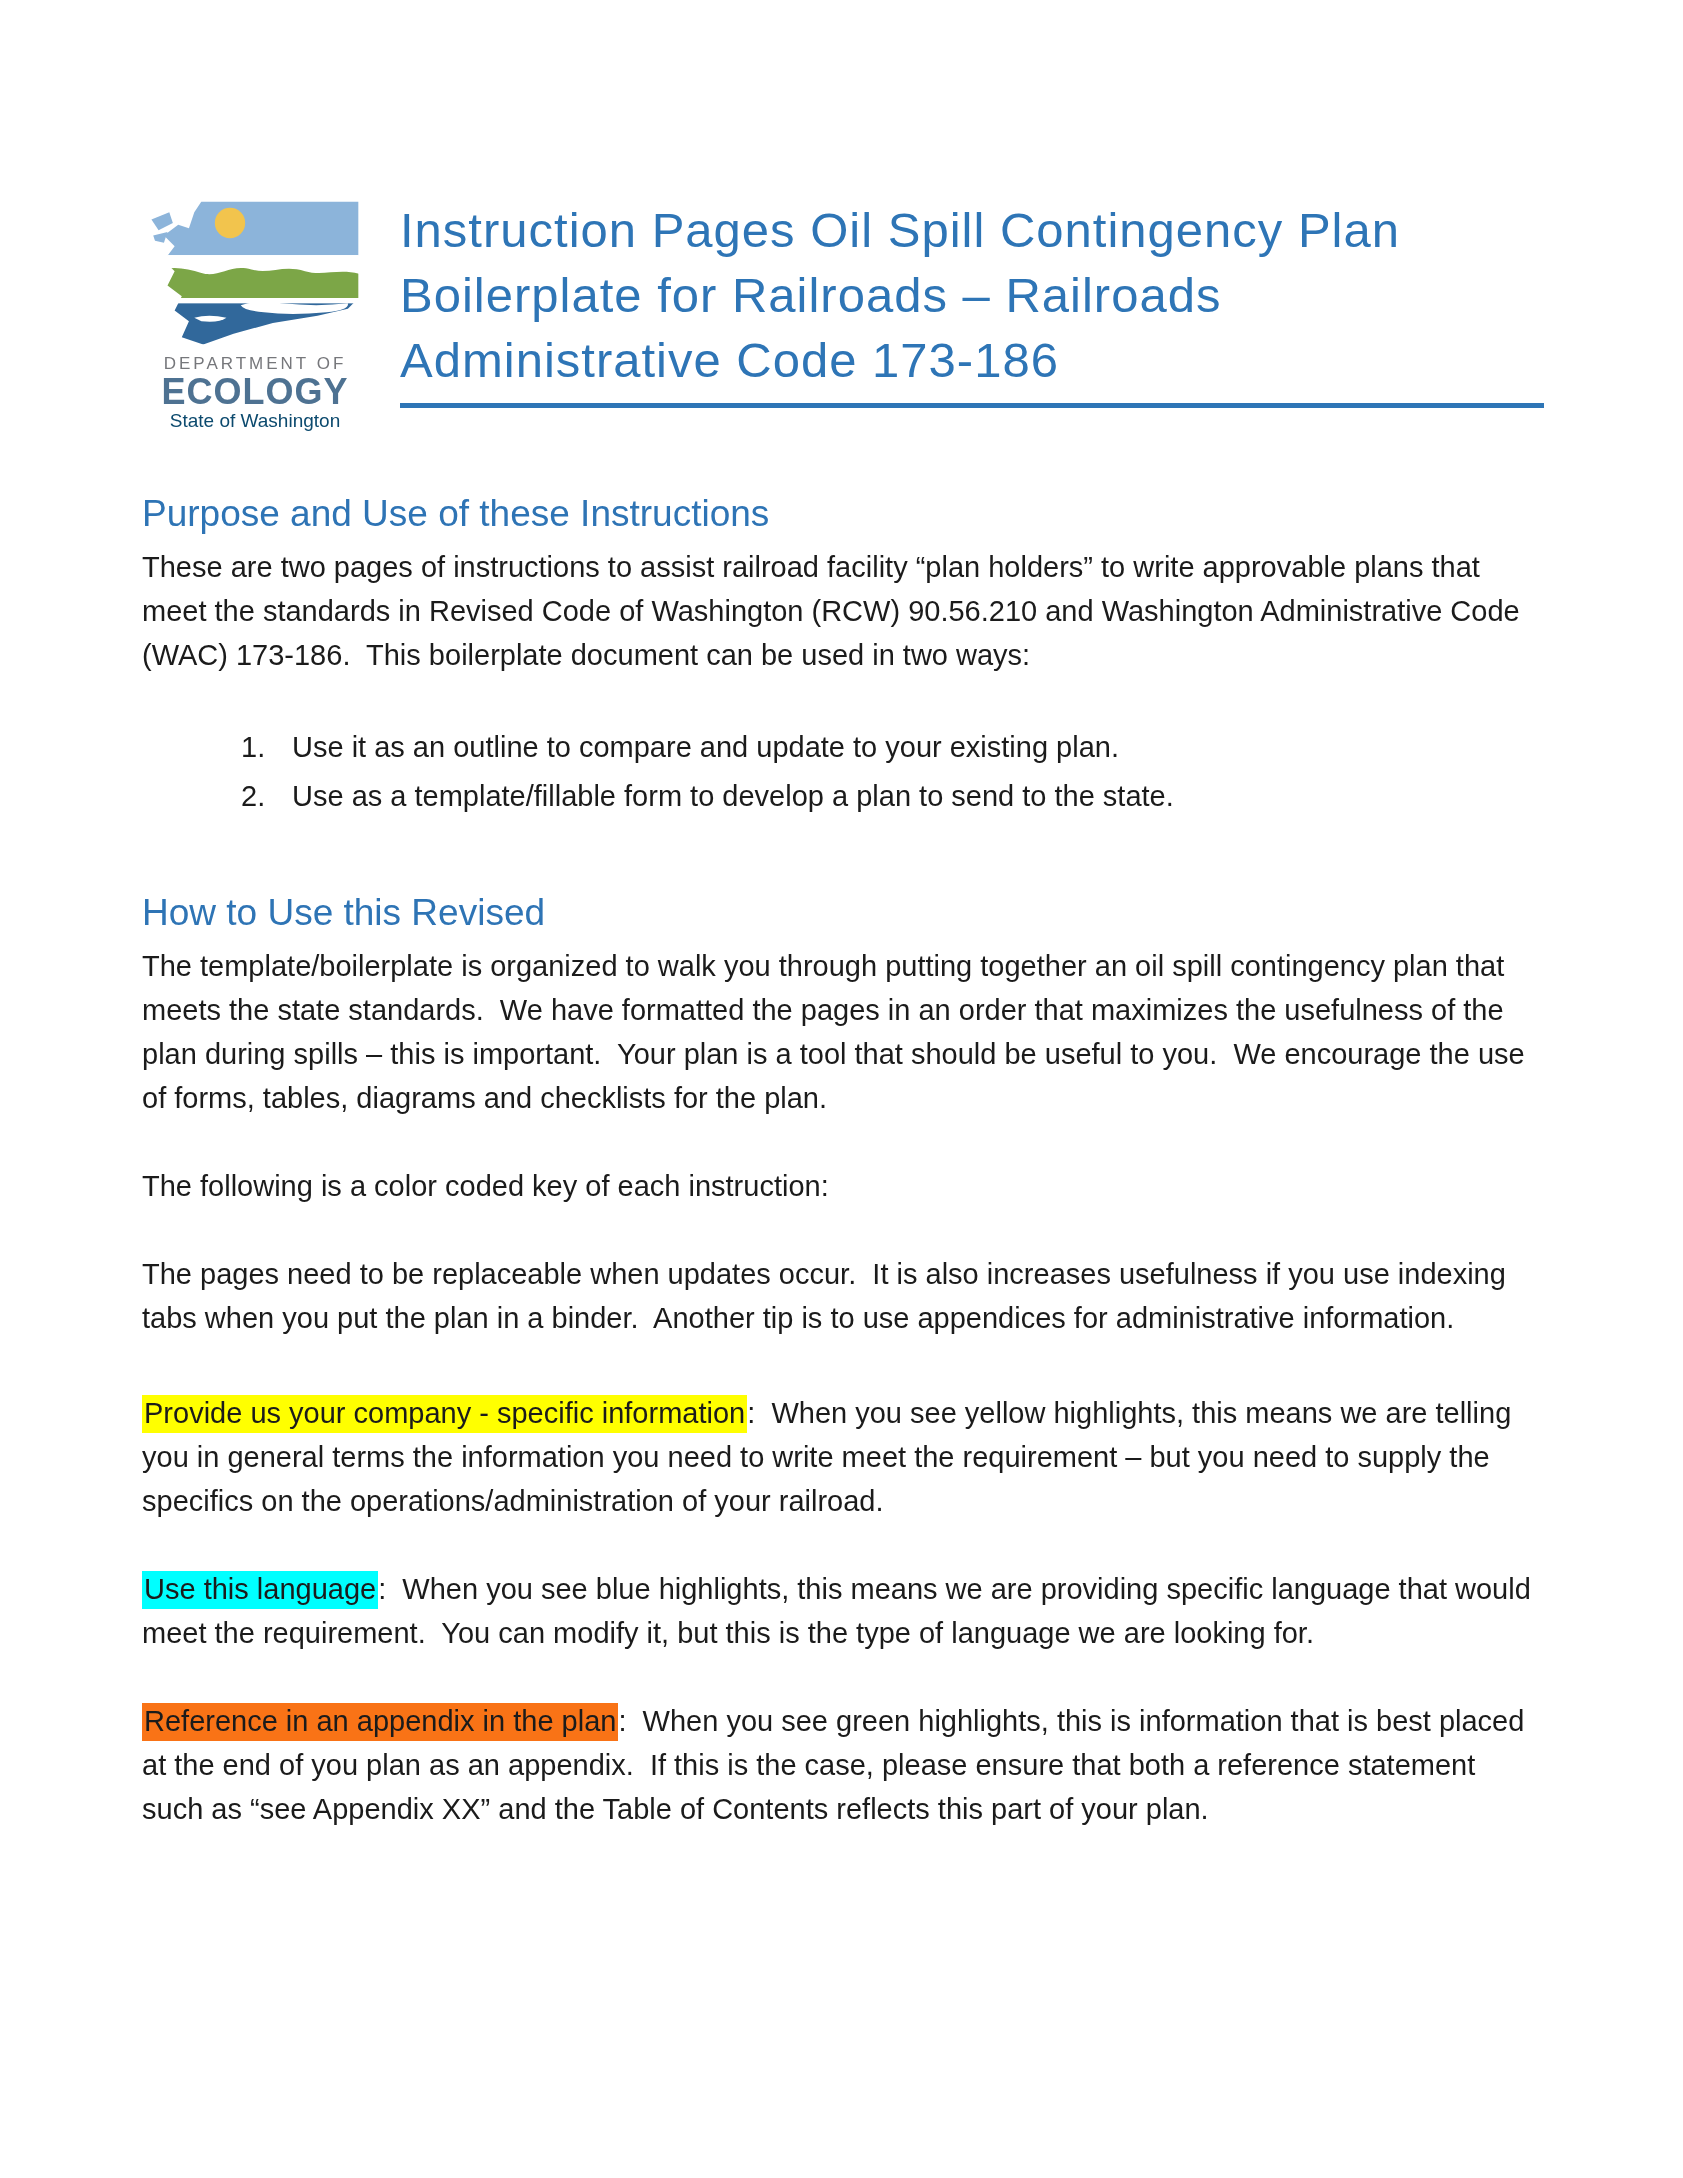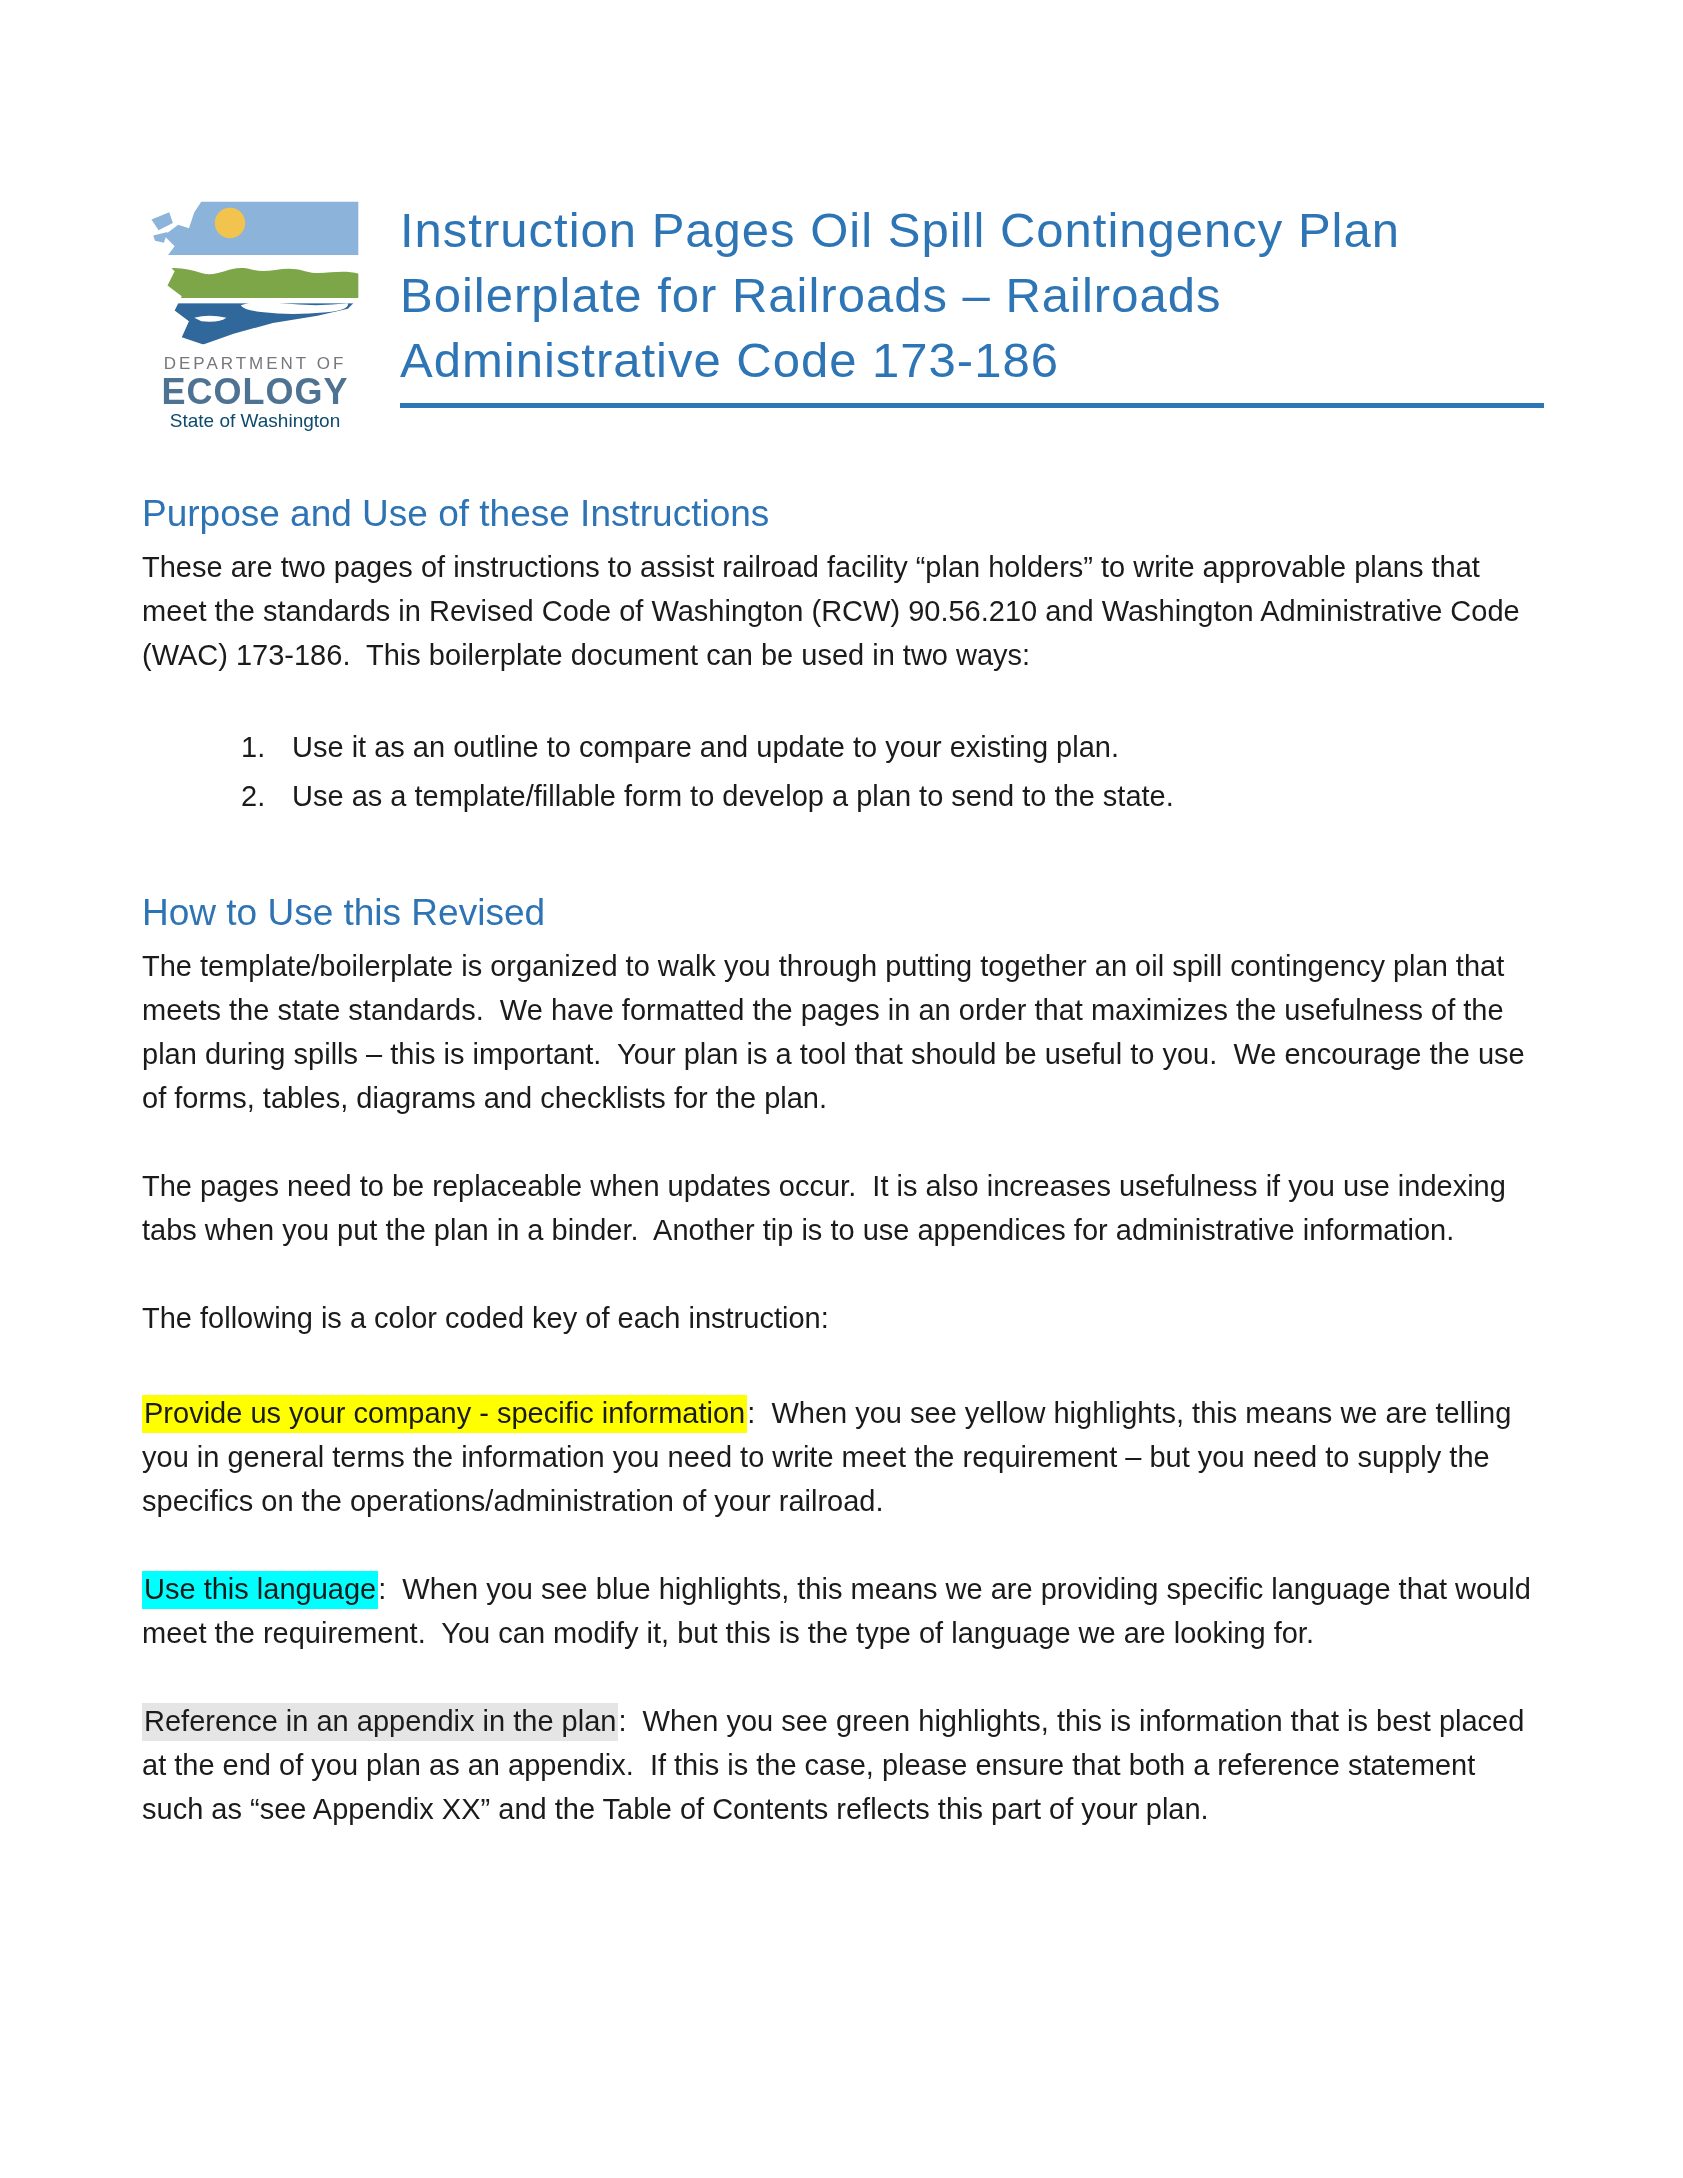--- a/index.html
+++ b/index.html
@@ -83,21 +83,21 @@
     font-size: 29px;
     line-height: 49px;
   }
   .numlist .num { width: 51px; flex: 0 0 51px; }
   .hl {
     font-weight: normal;
     padding: 2px 2px 4px 2px;
   }
   .hl-yellow { background: #ffff00; }
   .hl-cyan   { background: #00ffff; margin-top: 32px; }
-  .hl-green  { background: #e5e5e5; }
+  .hl-green  { background: #f97316; }
 </style>
 </head>
 <body>
 
 <div class="page">
 
   <div class="header">
 
     <div class="logo">
       <svg width="220" height="150" viewBox="0 0 120 84">
@@ -145,23 +145,23 @@
     <div class="li">
       <span class="num" data-bind="purpose.list.1.number">2.</span>
       <span data-bind="purpose.list.1.text">Use as a template/fillable form to develop a plan to send to the state.</span>
     </div>
   </div>
 
   <h1 class="h1 howto" data-bind="how_to.heading">How to Use this Revised</h1>
 
   <p class="para mt-s"><span data-bind="how_to.para1">The template/boilerplate is organized to walk you through putting together an oil spill contingency plan that meets the state standards.  We have formatted the pages in an order that maximizes the usefulness of the plan during spills – this is important.  Your plan is a tool that should be useful to you.  We encourage the use of forms, tables, diagrams and checklists for the plan.</span></p>
 
+  <p class="para mt-m"><span data-bind="how_to.para3">The following is a color coded key of each instruction:</span></p>
+
   <p class="para mt-m"><span data-bind="how_to.para2">The pages need to be replaceable when updates occur.  It is also increases usefulness if you use indexing tabs when you put the plan in a binder.  Another tip is to use appendices for administrative information.</span></p>
-
-  <p class="para mt-m"><span data-bind="how_to.para3">The following is a color coded key of each instruction:</span></p>
 
   <p class="para mt-l"><span class="hl hl-yellow" data-bind="key.0.label">Provide us your company - specific information</span><span data-bind="key.0.colon">:</span><span data-bind="key.0.text">  When you see yellow highlights, this means we are telling you in general terms the information you need to write meet the requirement – but you need to supply the specifics on the operations/administration of your railroad.</span></p>
 
   <p class="para mt-m"><span class="hl hl-cyan" data-bind="key.1.label">Use this language</span><span data-bind="key.1.colon">:</span><span data-bind="key.1.text">  When you see blue highlights, this means we are providing specific language that would meet the requirement.  You can modify it, but this is the type of language we are looking for.</span></p>
 
   <p class="para mt-m"><span class="hl hl-green" data-bind="key.2.label">Reference in an appendix in the plan</span><span data-bind="key.2.colon">:</span><span data-bind="key.2.text">  When you see green highlights, this is information that is best placed at the end of you plan as an appendix.  If this is the case, please ensure that both a reference statement such as “see Appendix XX” and the Table of Contents reflects this part of your plan.</span></p>
 
 </div>
 
 

